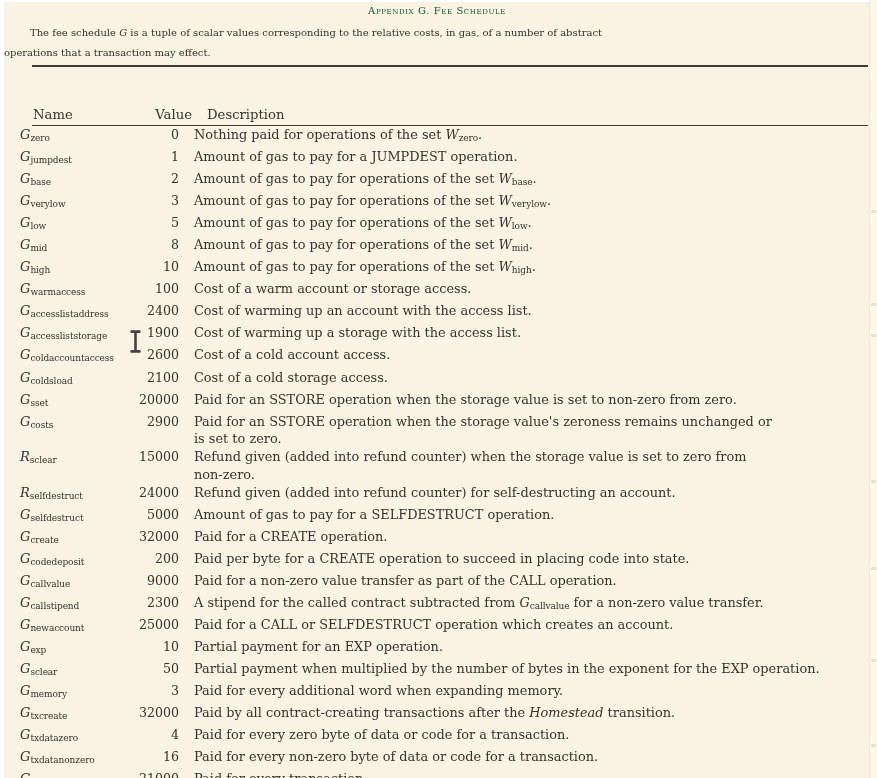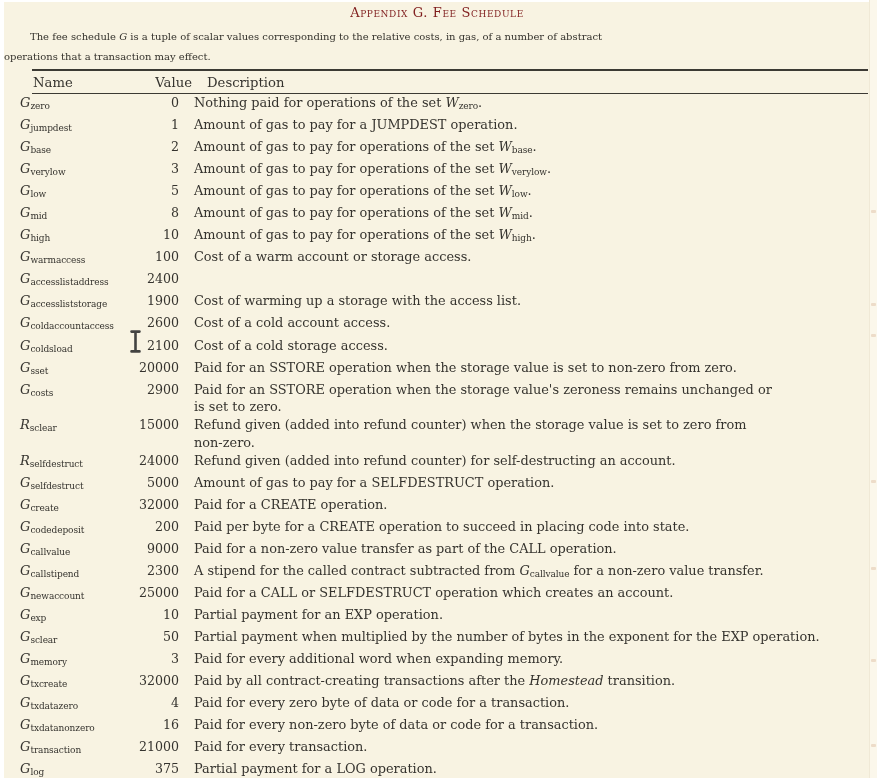--- a/index.html
+++ b/index.html
@@ -2,32 +2,32 @@
 <html><head>
 <meta charset="utf-8">
 <style>
   html,body{margin:0;padding:0;background:#ffffff;}
   .viewport{position:relative;width:877px;height:778px;background:#ffffff;overflow:hidden;
             font-family:"DejaVu Serif","Liberation Serif",serif;color:#35332e;}
   .page{position:absolute;left:4px;top:2px;width:866px;height:776px;background:#f8f3e2;overflow:hidden;}
   .edge-strip{position:absolute;right:0;top:0;width:7px;height:778px;background:#fbf7eb;border-left:1px solid #f0e9d6;}
   .edge-mark{position:absolute;width:5px;height:3px;background:#eddcc9;border-radius:1px;right:1px;}
 
-  .title{margin-top:3px;text-align:center;font-variant:small-caps;font-size:13px;
-         letter-spacing:0.6px;color:#7f1d1d;}
+  .title{margin-top:3px;text-align:center;font-variant:small-caps;font-size:10px;
+         letter-spacing:0.6px;color:#14532d;}
   .intro{margin:7px 2px 0 0;font-size:10px;line-height:19.5px;white-space:pre;
          text-indent:26px;color:#34322c;}
   .intro i{font-style:italic;}
 
   .rule-top{margin:3px 2px 0 28px;border-top:2px solid #3c3a33;}
   .rule-mid{margin:0 2px 0 28px;border-top:1.2px solid #3c3a33;}
 
   .hdr{display:grid;grid-template-columns:106px 53px 1fr;padding:4px 0 3px 29px;
        font-size:13.2px;align-items:baseline;}
-  .hdr .h-name{text-align:left;}
+  .hdr .h-name{text-align:left;margin-top:36px;}
   .hdr .h-value{text-align:right;}
   .hdr .h-desc{padding-left:15px;}
 
   .tbody{font-size:12.9px;line-height:17.8px;}
   .row{display:grid;grid-template-columns:106px 53px 1fr;padding-left:16px;align-items:start;}
   .cell-name{font-size:13px;white-space:nowrap;}
   .cell-name i,.cell-desc i{font-style:italic;}
   sub{font-size:9px;font-style:normal;vertical-align:-0.25em;letter-spacing:-0.1px;}
   .cell-value{text-align:right;font-size:12.6px;}
   .cell-desc{padding-left:15px;white-space:pre;}
@@ -88,20 +88,21 @@
           <span class="cell-desc">Amount of gas to pay for operations of the set <i>W</i><sub>high</sub>.</span>
         </div>
         <div class="row">
           <span class="cell-name"><i>G</i><sub>warmaccess</sub></span>
           <span class="cell-value">100</span>
           <span class="cell-desc">Cost of a warm account or storage access.</span>
         </div>
         <div class="row">
           <span class="cell-name"><i>G</i><sub>accesslistaddress</sub></span>
           <span class="cell-value">2400</span>
+          <span class="cell-desc">Cost of warming up an account with the access list.</span>
         </div>
         <div class="row">
           <span class="cell-name"><i>G</i><sub>accessliststorage</sub></span>
           <span class="cell-value">1900</span>
           <span class="cell-desc">Cost of warming up a storage with the access list.</span>
         </div>
         <div class="row">
           <span class="cell-name"><i>G</i><sub>coldaccountaccess</sub></span>
           <span class="cell-value">2600</span>
           <span class="cell-desc">Cost of a cold account access.</span>

